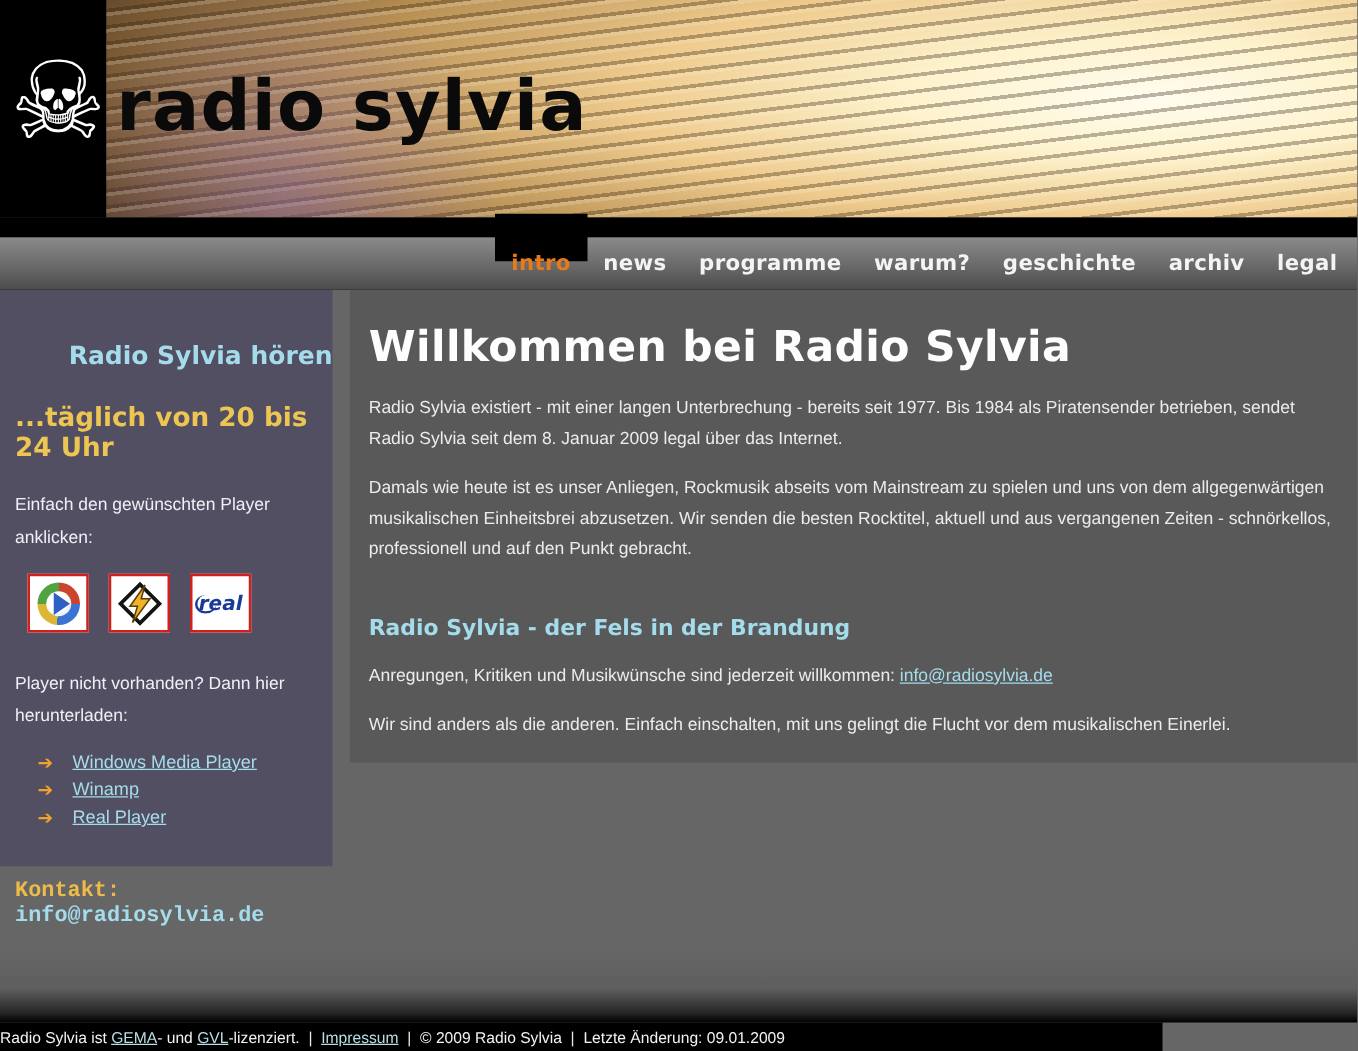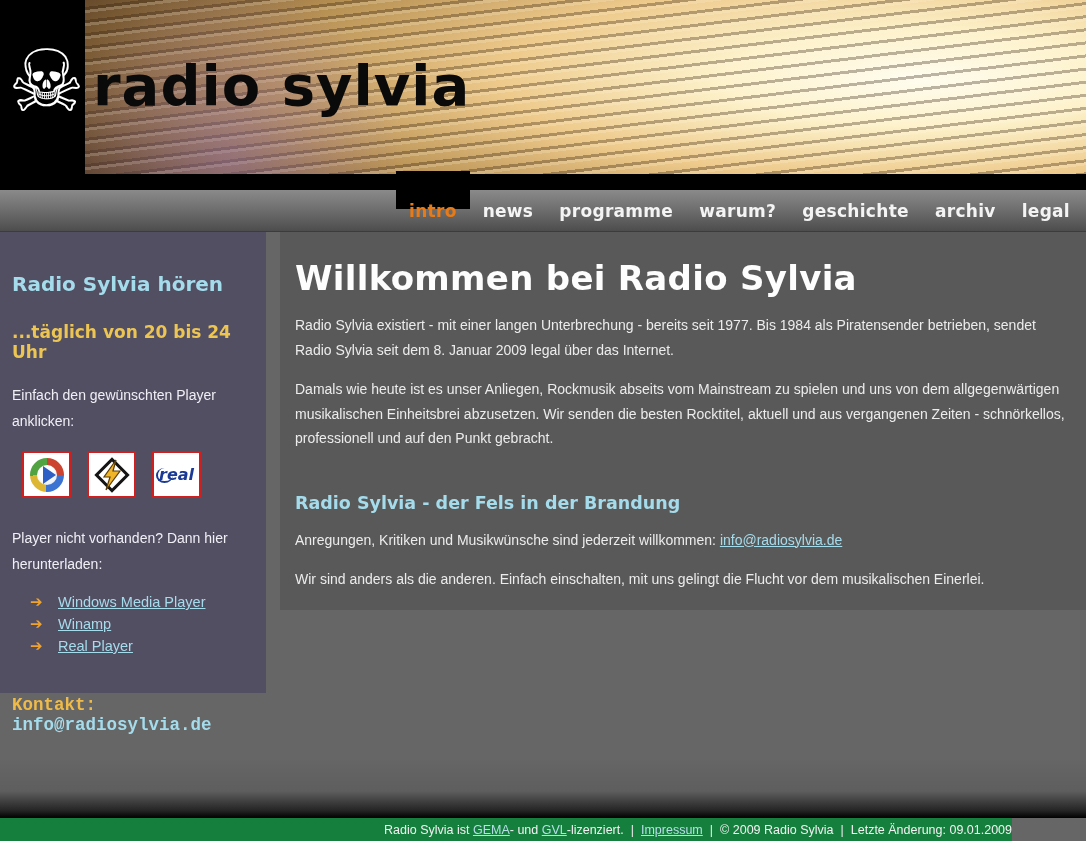--- a/index.html
+++ b/index.html
@@ -39,22 +39,22 @@
   }
   .nav-item {
     position:relative; display:block; padding:0 13px; text-decoration:none;
     color:#f4f4f4; font-size:17px; font-weight:700; letter-spacing:0.3px;
   }
   .nav-item .tab-bg { position:absolute; left:0; right:0; top:-30px; height:38px; background:#000; }
   .nav-item span.lbl { position:relative; }
   .nav-item.active { color:var(--accent_orange); }
   
   #sidebar { position:absolute; left:0; top:232px; width:266px; height:461px; background:var(--sidebar_bg); }
-  #sidebar-heading { margin:40px 0 0 12px; font-size:20px; font-weight:600; color:var(--link_blue); }
-  #schedule { margin:26px 0 12px 12px; font-size:17px; font-weight:700; color:var(--highlight_yellow); }
+  #sidebar-heading { margin:40px 0 0 12px; font-size:20px; font-weight:600; color:var(--link_blue);text-align:right; }
+  #schedule { margin:26px 0 12px 12px; font-size:21px; font-weight:700; color:var(--highlight_yellow); }
   .side-text {
     margin:20px 12px 0 12px; width:235px; color:#f1eff6; font-size:14px; line-height:26px;
     font-family:"Liberation Sans",sans-serif;
   }
   #players { display:flex; gap:16px; margin:17px 0 0 22px; }
   .player-btn {
     width:49px; height:47px; background:#fff; border:2px solid #cf1f1f;
     display:flex; align-items:center; justify-content:center; cursor:pointer;
   }
   .wmp-ring {
@@ -81,22 +81,22 @@
     background:var(--panel_bg); padding:26px 30px 0 15px; }
   #main h1 { color:#fdfdfd; font-size:34px; font-weight:700; letter-spacing:0.3px; }
   #main h2 { color:var(--link_blue); font-size:17.5px; font-weight:700; margin-top:29px; }
   #main p { color:#ececec; font-size:14px; line-height:24.5px; margin-top:15px; width:772px;
     font-family:"Liberation Sans",sans-serif; }
   #main .sec2 { margin-top:42px; }
   #main a { color:var(--link_blue); text-decoration:underline; }
   
   #footer-fade { position:absolute; left:0; top:758px; width:1086px; height:60px;
     background:linear-gradient(rgba(0,0,0,0) 0%, rgba(0,0,0,0.08) 55%, rgba(0,0,0,0.65) 88%, #000 100%); }
-  #footer { position:absolute; left:0; top:818px; width:1012px; height:23px; background:#15803d;
-    display:flex; align-items:center; justify-content:flex-end;
+  #footer { position:absolute; left:0; top:818px; width:930px; height:23px; background:#000000;
+    display:flex; align-items:center; justify-content:flex-start;
     color:#f2f2f2; font-size:12.5px; font-family:"Liberation Sans",sans-serif; }
   #footer a { color:#b7dfe8; text-decoration:underline; }
   #footer .sep { margin:0 7px; color:#e8e8e8; }
 </style>
 </head>
 <body>
 
 <div id="page">
 
   <div id="header">

